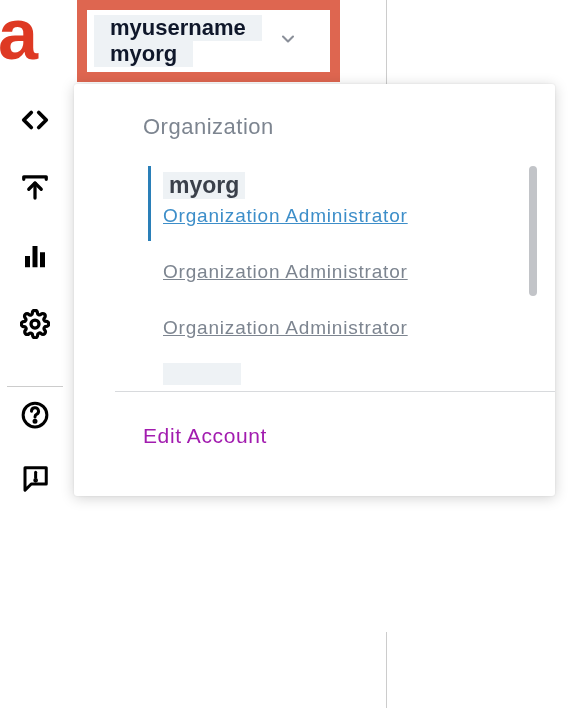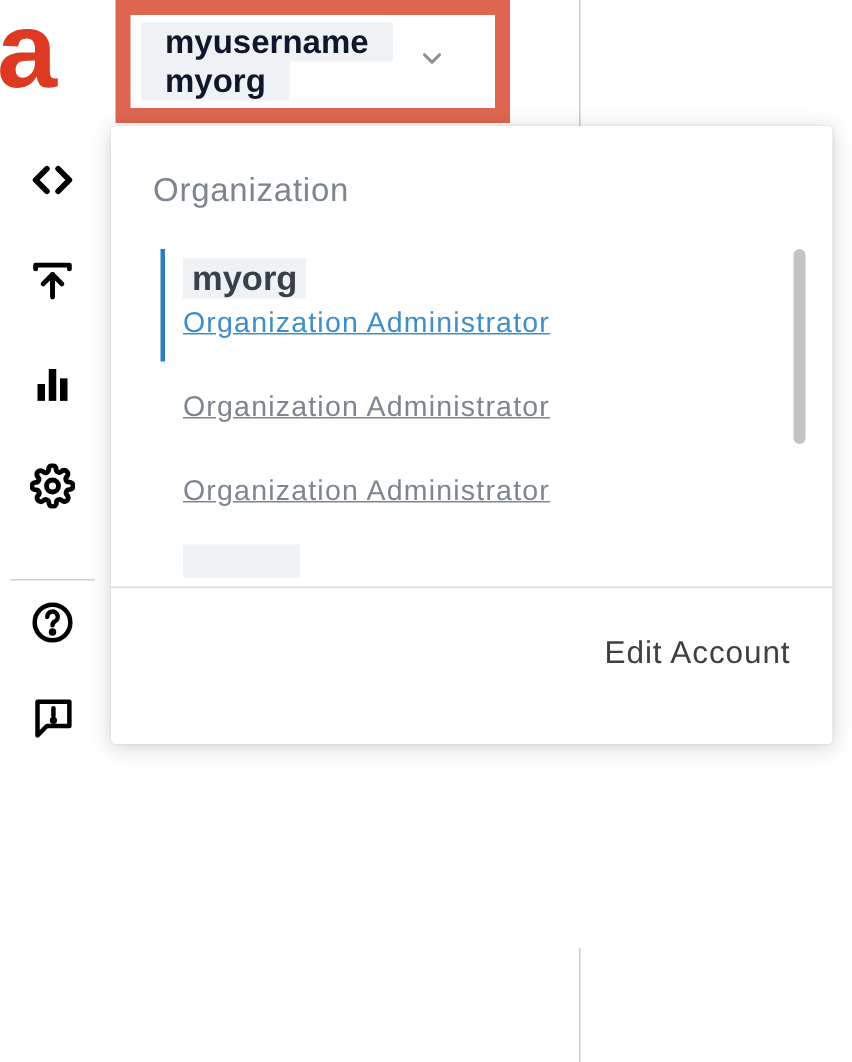--- a/index.html
+++ b/index.html
@@ -113,20 +113,21 @@
 
     .dropdown {
       position: absolute;
       left: 74px;
       top: 84px;
       width: 481px;
       background: #fff;
       box-shadow: 0 2px 14px rgba(0,0,0,0.18), 0 0 2px rgba(0,0,0,0.1);
       border-radius: 3px;
       z-index: 10;
+      padding-left: 41px;
     }
     .dropdown-inner {
       padding: 30px 28px 28px 28px;
       position: relative;
     }
     .section-label {
       color: #7d8590;
       font-size: 22px;
       letter-spacing: 0.5px;
       margin-bottom: 26px;
@@ -179,24 +180,23 @@
       margin: 10px 0 6px 12px;
     }
     .dropdown-divider {
       height: 1px;
       background: #d8dadd;
       margin: 0 -28px 22px -28px;
     }
     .action-item {
       font-size: 21px;
       letter-spacing: 0.6px;
-      color: #404040;
+      color: #a21caf;
       padding: 10px 0 20px 0;
       cursor: pointer;
-      text-align: right;
     }
   </style>
 </head>
 <body>
 
 <div class="left-sidebar">
   <div class="logo-a">a</div>
 
   <div class="nav-icons">
     <div class="nav-icon">

